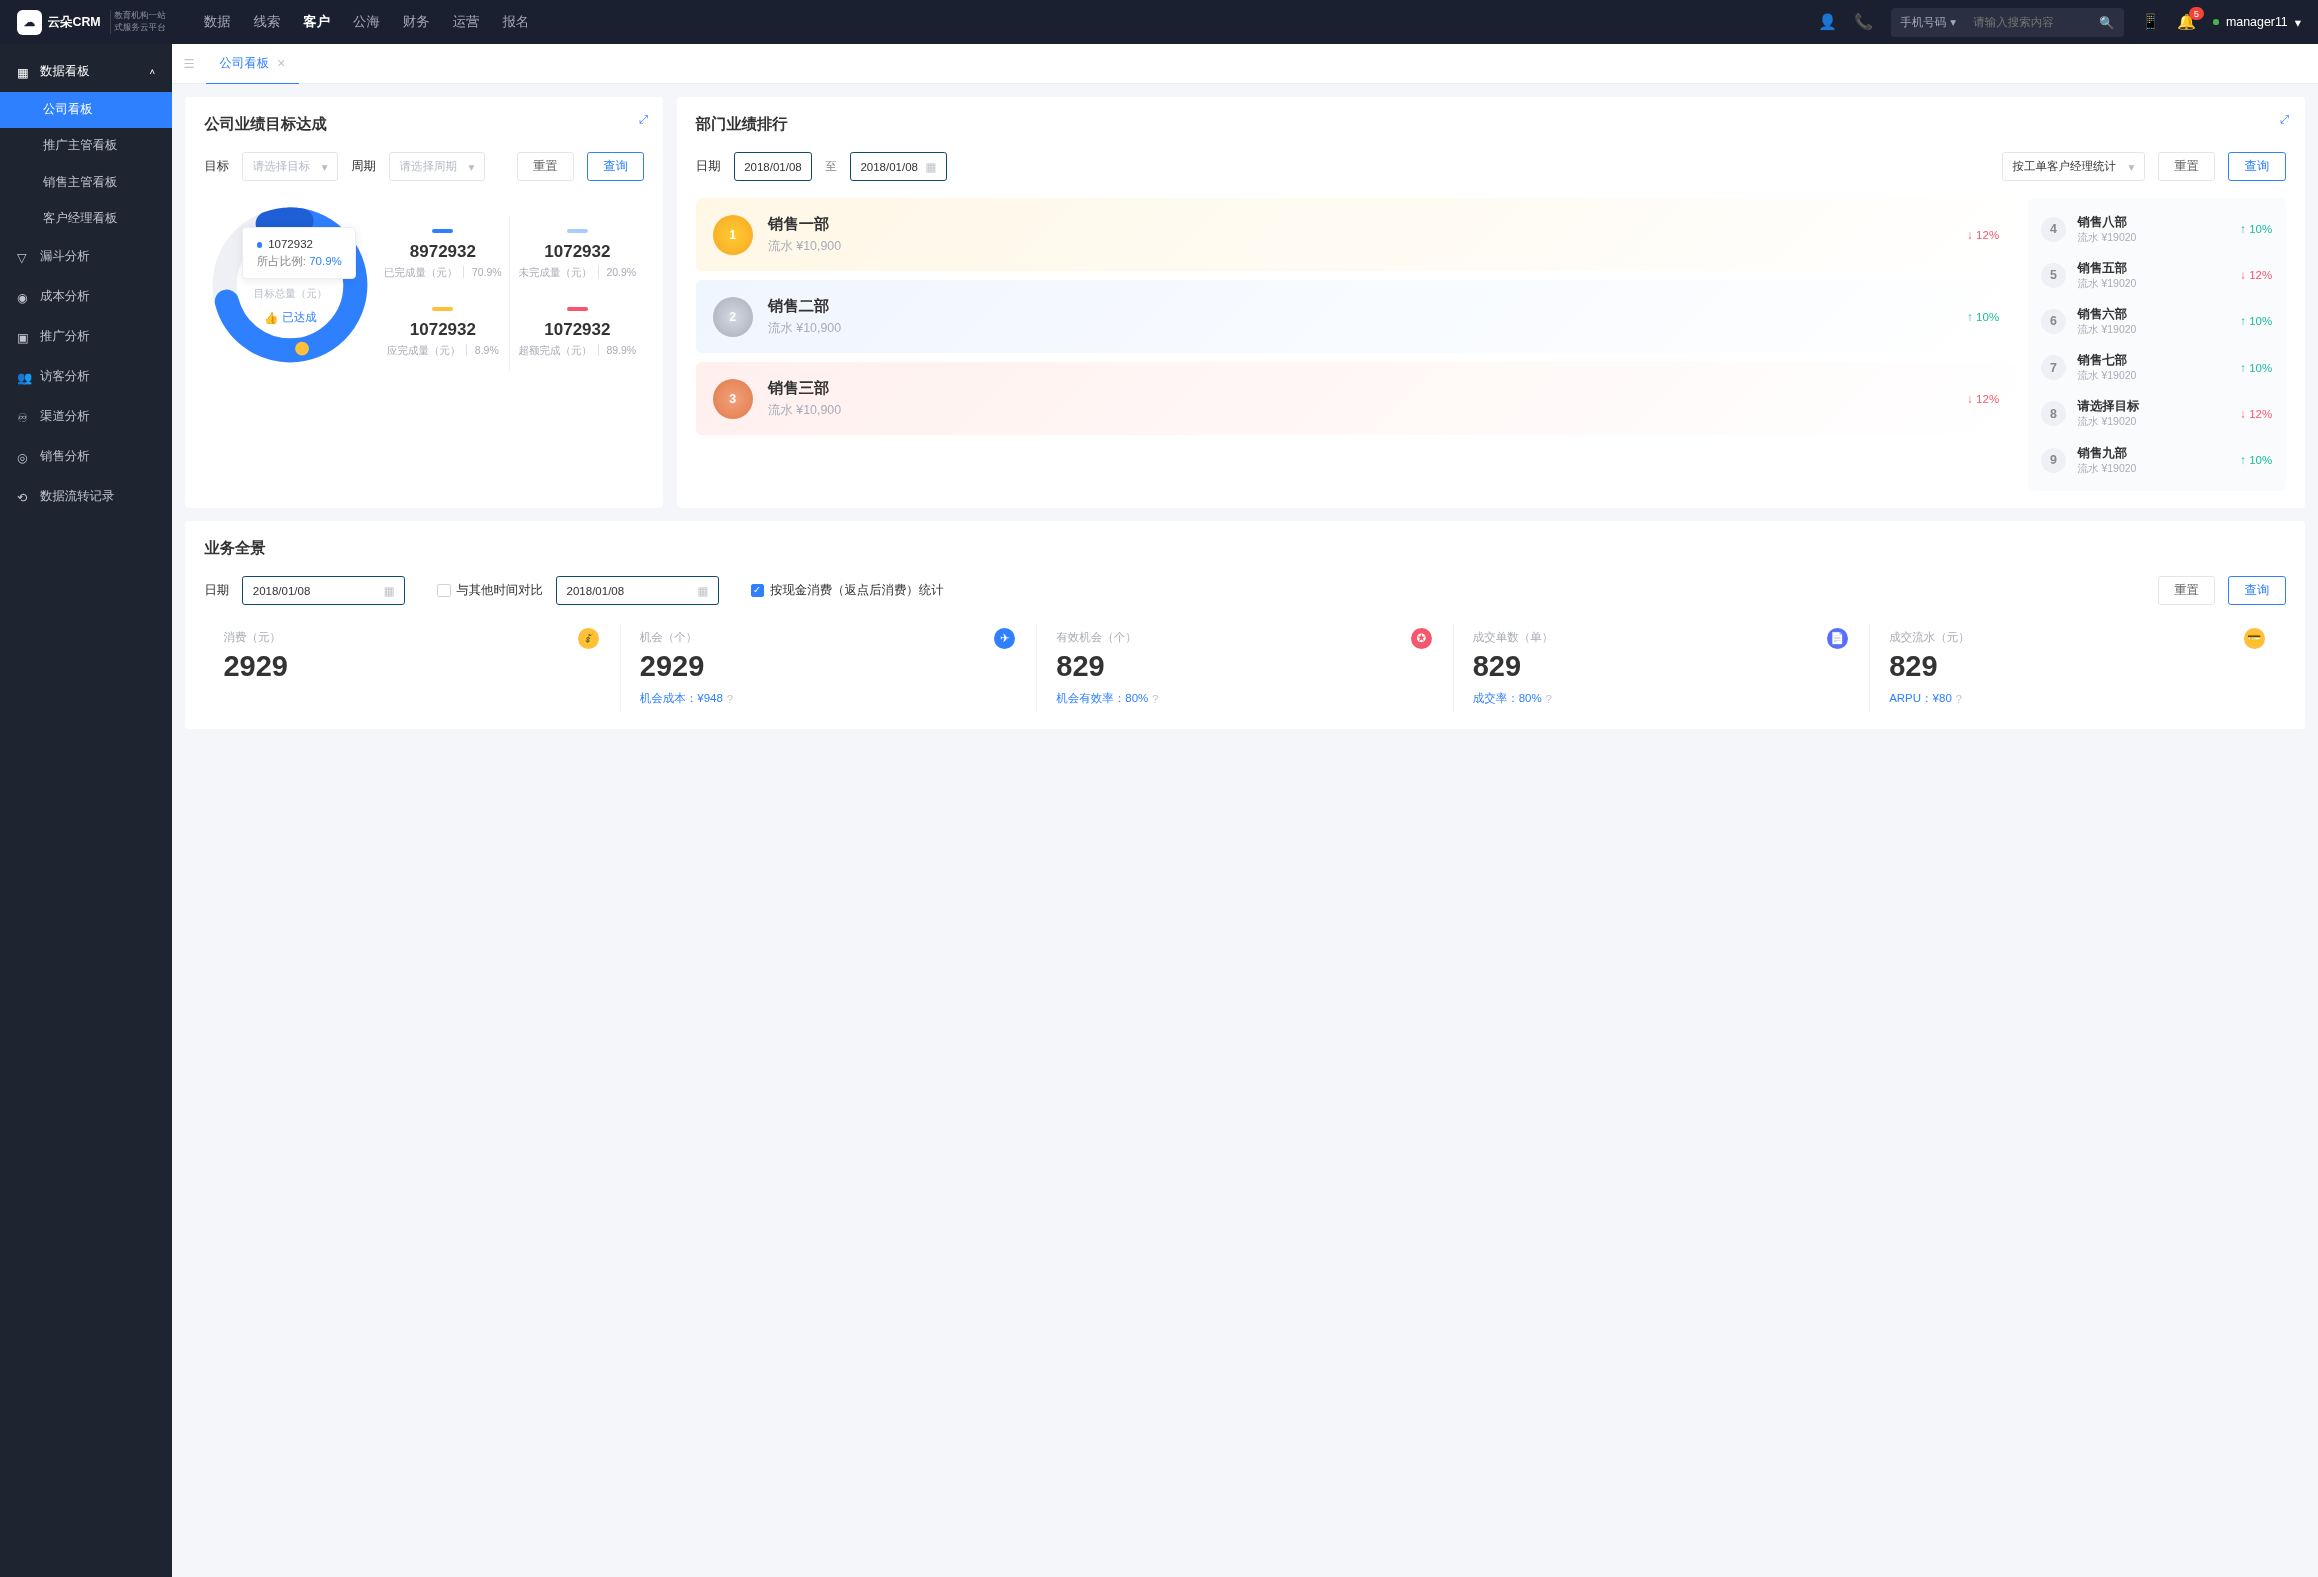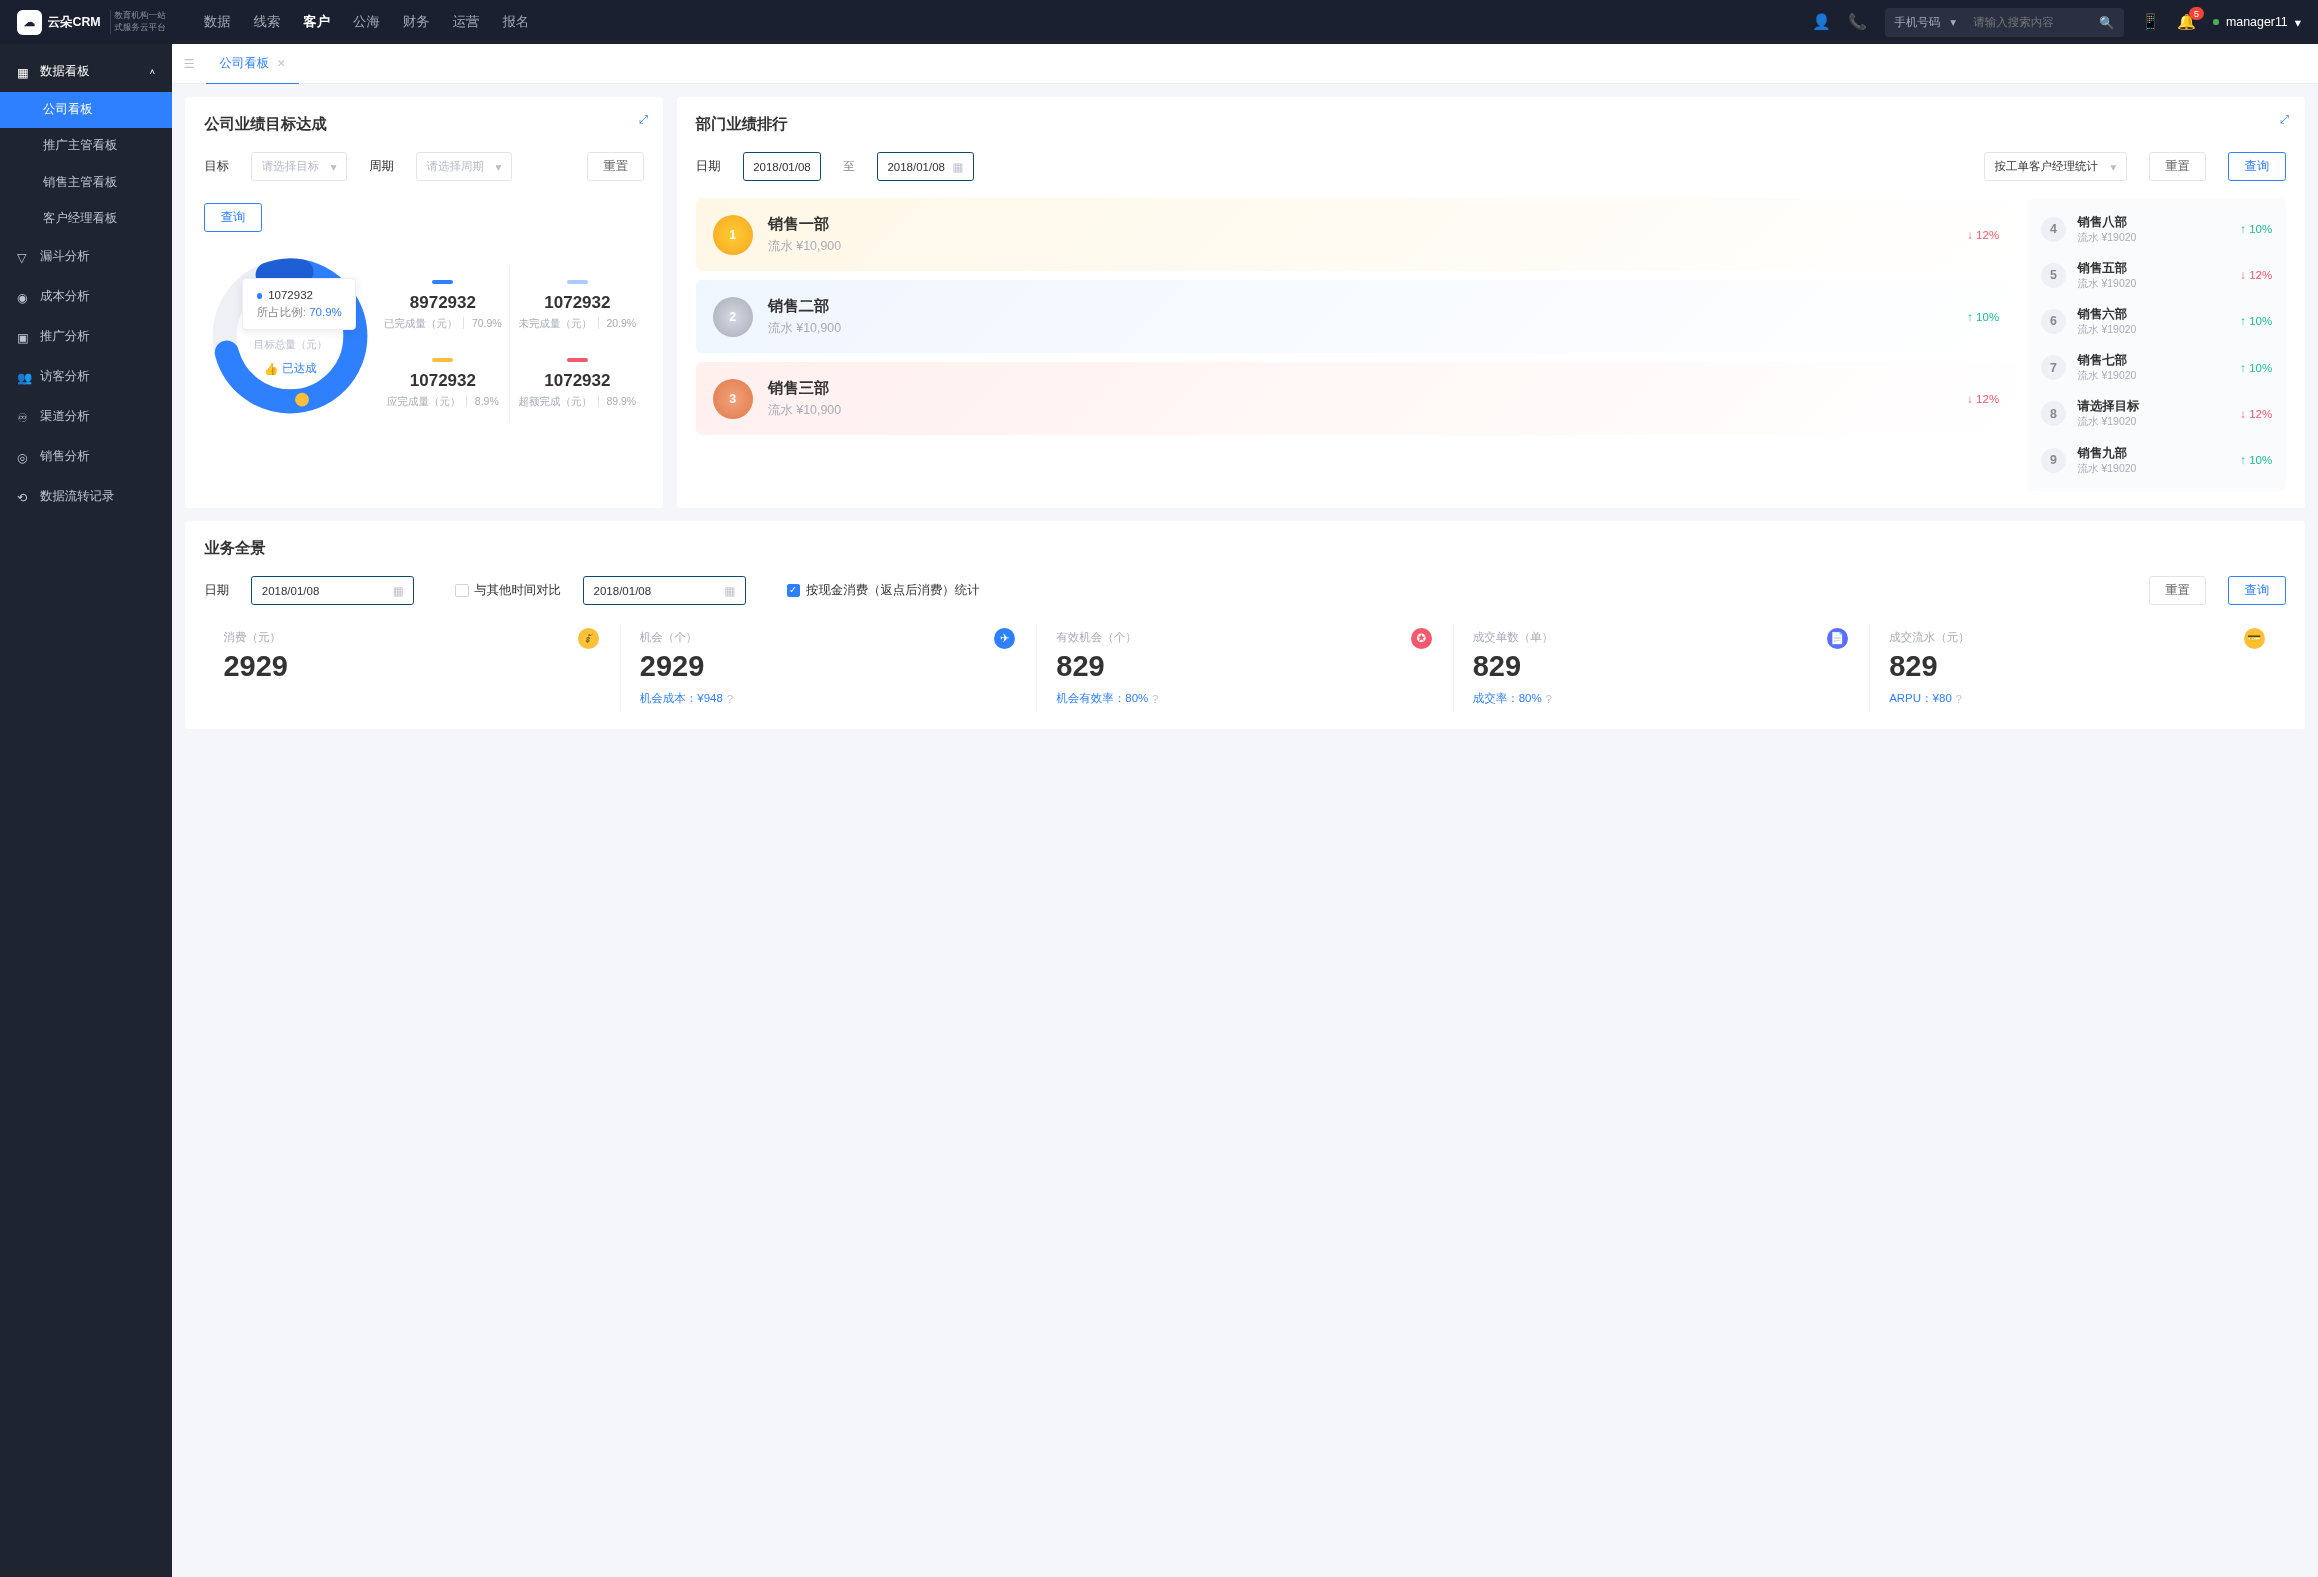--- a/index.html
+++ b/index.html
@@ -7,21 +7,21 @@
 .topbar { background: #1b2030; height: 44px; display: flex; align-items: center; padding: 0 17px; color: #a5a9b5; }
 .logo { display: flex; align-items: center; gap: 5.7px; margin-right: 38px; color: #fff; }
 .logo-icon { width: 25px; height: 25px; background: #fff; color:#1b2030; border-radius: 5.7px; display:flex; align-items:center; justify-content:center; font-weight:700; font-size:11.5px;}
 .logo-txt { font-size: 12.4px; font-weight: 600; }
 .logo-sub { font-size: 8.6px; color:#8b8f9e; border-left:1px solid #3a3f50; padding-left:3px; margin-left:3.8px; white-space:nowrap;}
 .nav { display: flex; gap: 23px; }
 .nav-item { color: #a5a9b5; cursor: pointer; font-size: 13.4px; }
 .nav-item.active { color: #fff; font-weight: 600; }
 .top-right { margin-left: auto; display: flex; align-items: center; gap: 17px; }
 .search-wrap { display: flex; align-items: center; background: #2a3042; border-radius: 3.8px; height: 29px; }
-.search-sel { display:flex; align-items:center; gap:10px; padding:0 9.6px; color:#a5a9b5; font-size:11.5px; cursor:pointer;}
+.search-sel { display:flex; align-items:center; gap:4px; padding:0 9.6px; color:#a5a9b5; font-size:11.5px; cursor:pointer;}
 .search-input { background: transparent; border: none; outline: none; color: #a5a9b5; padding: 0 7.6px; width: 124px; font-size:11.5px;}
 .search-btn { padding: 0 9.6px; color: #a5a9b5; cursor:pointer;}
 .ticon { color:#a5a9b5; font-size:15.3px; cursor:pointer; position:relative;}
 .badge { position:absolute; top:-5.7px; right:-7.6px; background:#f44336; color:#fff; border-radius:7.6px; font-size:9.6px; padding:1px 4.8px;}
 .user { display:flex; align-items:center; gap:7px; color:#fff; cursor:pointer;}
 .dot-online { width:5.7px; height:5.7px; border-radius:50%; background:#4caf50;}
 .layout { display: flex; min-height: calc(100vh - 44px); }
 .sidebar { width: 172px; background: #1e2430; color: #bfc3d0; padding-top: 7.6px; }
 .side-group { display:flex; align-items:center; padding:11.5px 17px; gap:9.6px; cursor:pointer;}
 .side-group.open { color:#fff; }
@@ -33,21 +33,21 @@
 .tabs-bar { background:#fff; height:40px; display:flex; align-items:center; padding:0 11.5px; border-bottom:1px solid #eceef3;}
 .tabs-bar .collapse { color:#c0c3cc; margin-right:11.5px; cursor:pointer;}
 .tab { display:flex; align-items:center; gap:7.6px; padding:0 13.4px; height:40px; border-bottom:1.9px solid transparent; cursor:pointer; color:#666;}
 .tab.active { color:#2f80ff; border-bottom-color:#2f80ff;}
 .tab-close { color:#c0c3cc; font-size:10.5px;}
 .content { padding: 13.4px; display:flex; flex-direction:column; gap:13.4px;}
 .row1 { display:flex; gap:13.4px;}
 .card { background:#fff; border-radius:3.8px; padding:17px 19px; flex:1; position:relative;}
 .card-title { font-size:15.3px; font-weight:600; margin-bottom:17px;}
 .expand { position:absolute; top:15.3px; right:15.3px; color:#2f80ff; cursor:pointer; font-size:11.5px;}
-.filterbar { display:flex; align-items:center; gap:22px; margin-bottom:17px; flex-wrap:wrap;}
+.filterbar { display:flex; align-items:center; gap:13px; margin-bottom:17px; flex-wrap:wrap;}
 .flabel { font-size:12.4px; color:#333; font-weight:500;}
 .select { display:flex; align-items:center; justify-content:space-between; height:29px; border:1px solid #e3e5ec; border-radius:2.9px; padding:0 9.6px; font-size:11.5px; color:#b8bcc8; cursor:pointer; min-width:96px;}
 .dateinput { display:flex; align-items:center; height:29px; border:1px solid #0c4a6e; border-radius:2.9px; padding:0 9.6px; font-size:11.5px; color:#333; gap:7.6px; cursor:pointer;}
 .dateinput .cal { color:#c0c3cc;}
 .btn { height:29px; border:1px solid #e3e5ec; background:#fff; border-radius:2.9px; padding:0 15.3px; font-size:12.4px; cursor:pointer; color:#666;}
 .btn.primary { border-color:#2f80ff; color:#2f80ff;}
 .sep-text {font-size:11.5px; color:#888;}
 .donut-wrap { position:relative; display:flex; align-items:center;}
 .donut { position:relative; width:172px; height:172px;}
 .donut-center { position:absolute; top:50%; left:50%; transform:translate(-50%,-50%); text-align:center;}

